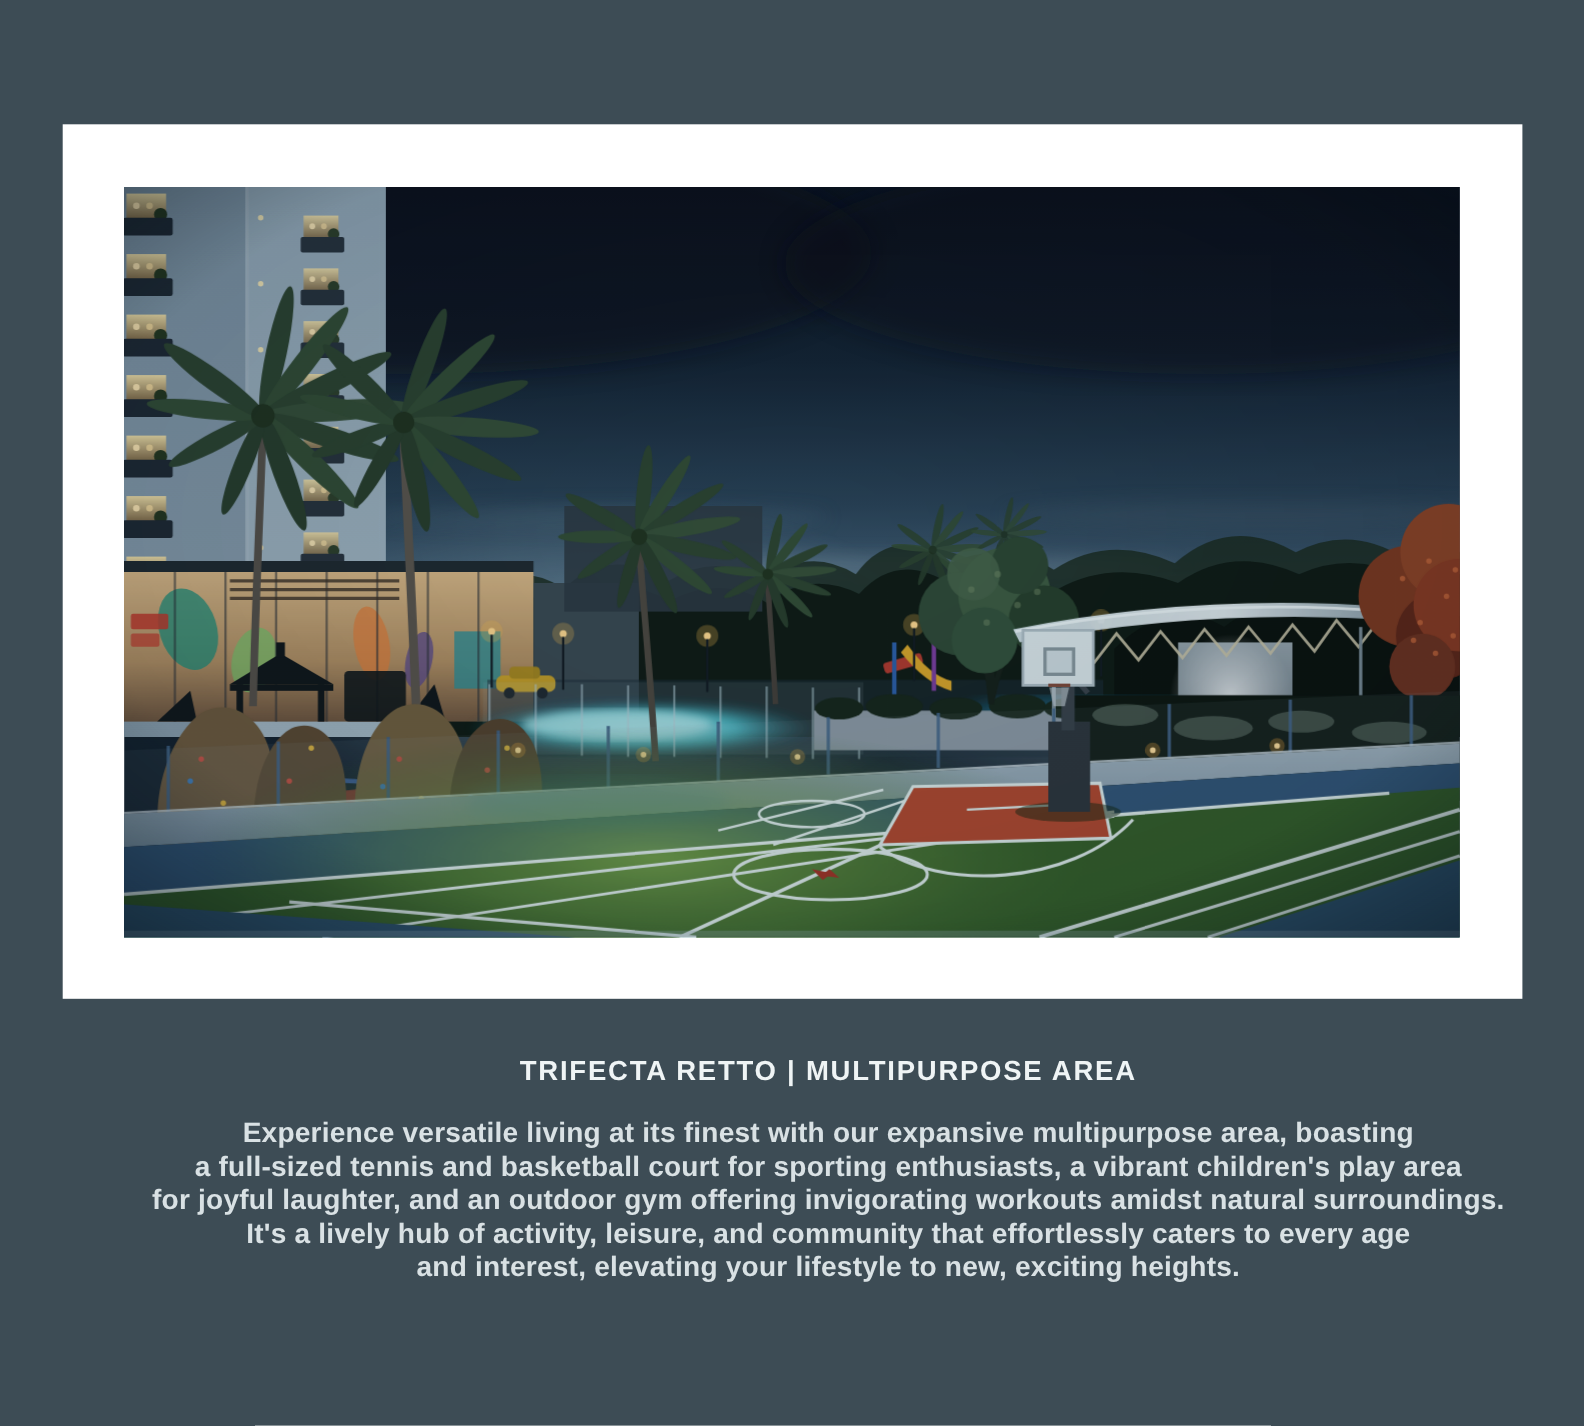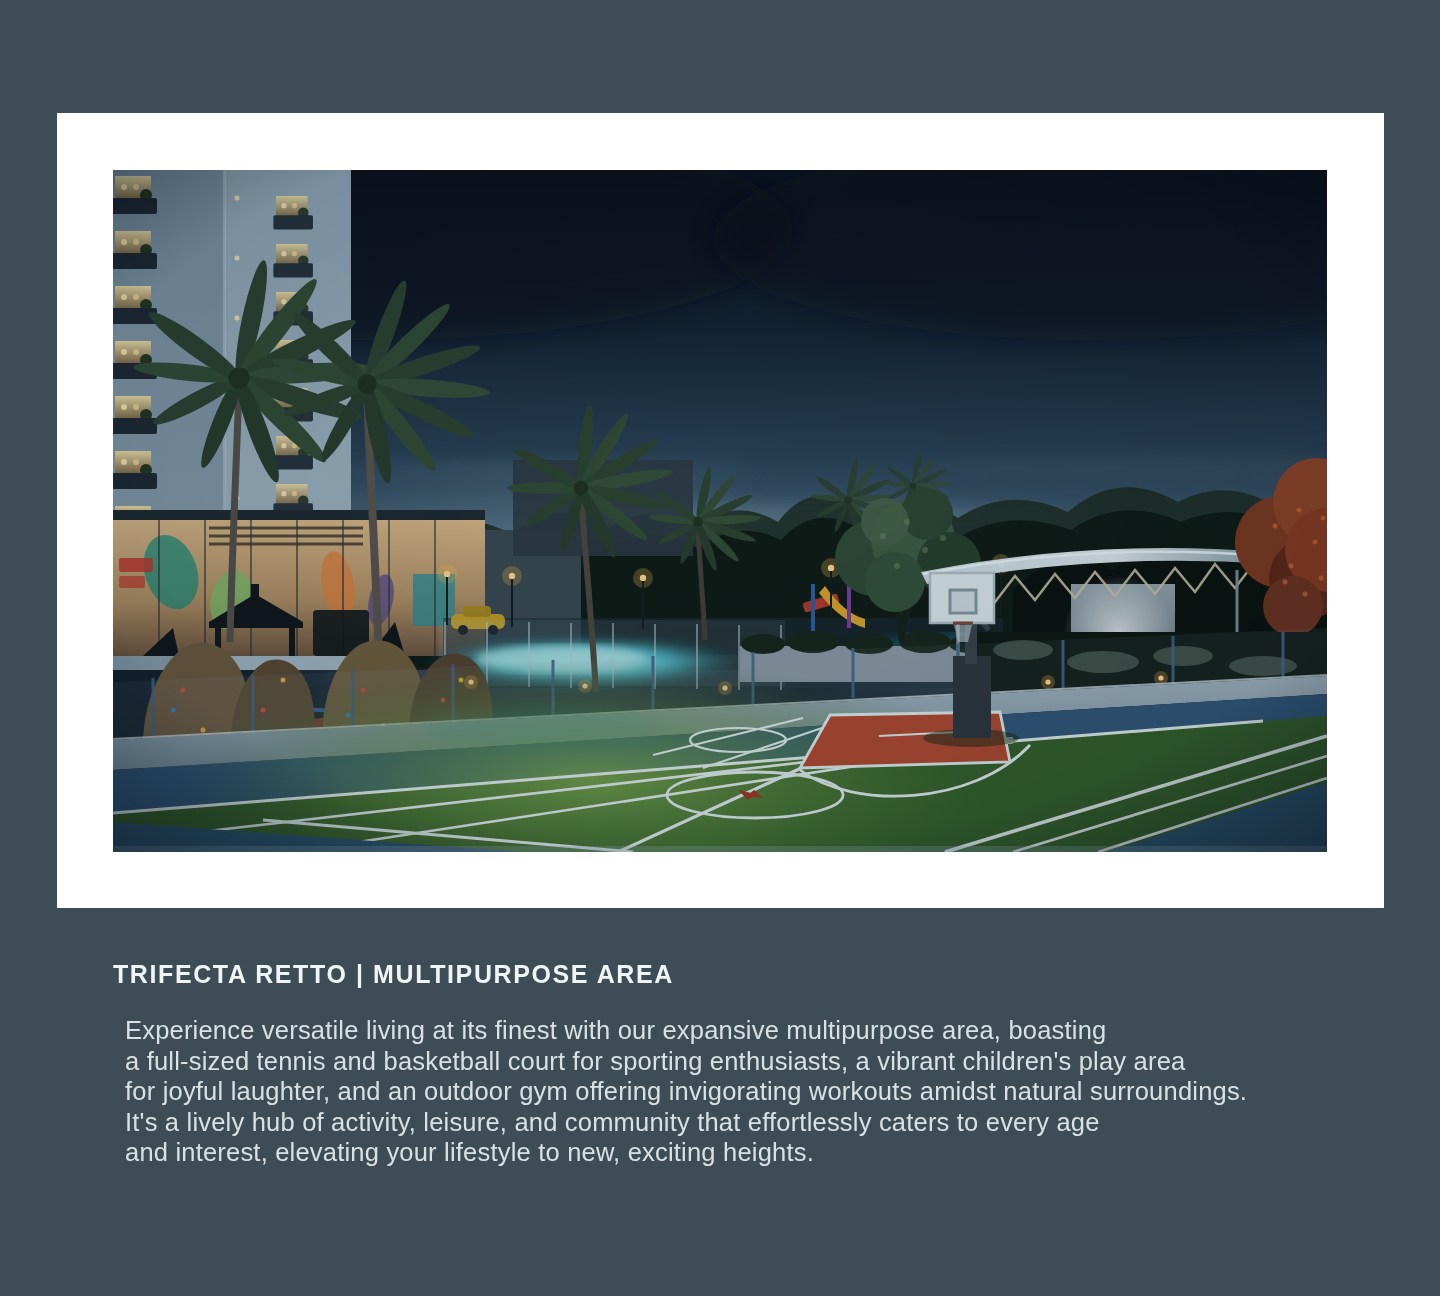--- a/index.html
+++ b/index.html
@@ -22,33 +22,34 @@
     width: 1214px; height: 682px;
     overflow: hidden;
     background: #14222e;
   }
   .photo svg { display: block; width: 1214px; height: 682px; }
   .caption {
     position: absolute;
     left: 113px; top: 960px;
     width: 1280px;
     color: #eef3f4;
+    text-align: center;
   }
   .caption h1 {
     margin: 0 0 26px 0;
     font-size: 25px;
     font-weight: 700;
     letter-spacing: 1.6px;
     color: #eff4f5;
   }
   .caption p {
     margin: 12px;
     font-size: 25.5px;
     line-height: 30.6px;
-    font-weight: 400;
+    font-weight: 700;
     letter-spacing: 0.2px;
     color: #d9e1e4;
     white-space: pre-line;
   }
 </style>
 </head>
 <body style="background: rgb(61, 76, 85);">
 
 <div class="card">
   <div class="photo">

